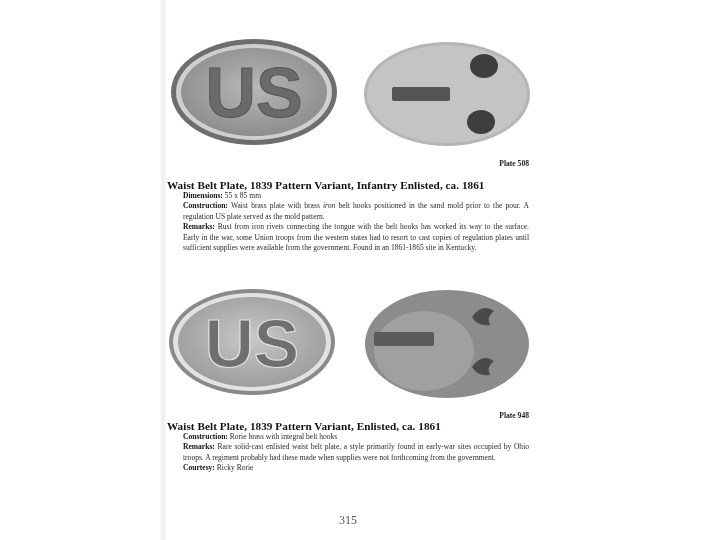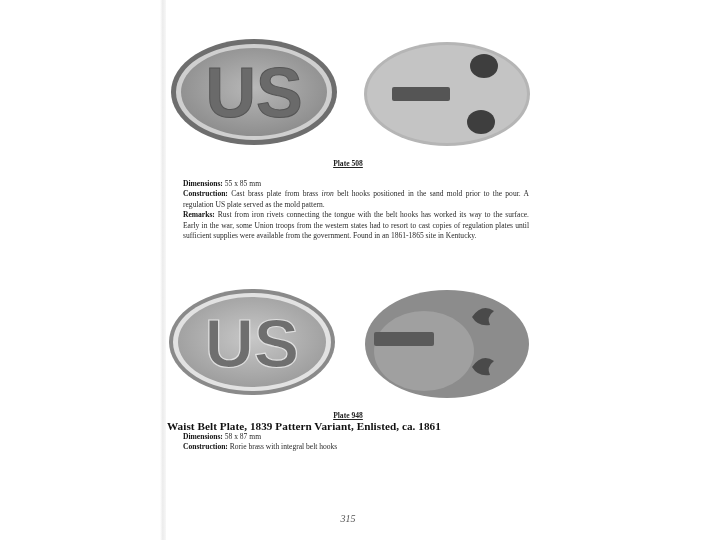--- a/index.html
+++ b/index.html
@@ -13,36 +13,36 @@
   .page-edge {
     position:absolute; left:160px; top:0; width:6px; height:540px;
     background:linear-gradient(to right, #ffffff 0%, #ececec 45%, #f7f7f7 100%);
   }
   .plate-img {
     position:absolute;
   }
   .plate-img svg { display:block; width:100%; height:100%; }
   .caption {
     position:absolute; left:167px; width:362px;
-    text-align:center; font-weight:bold; font-size:7.6px; color:#222;text-decoration:underline;
+    text-align:right; font-weight:bold; font-size:7.6px; color:#222;
   }
   .entry {
     position:absolute; left:167px; width:362px;
   }
   .entry h2 {
     margin:0; font-size:11.2px; line-height:12px; font-weight:bold; color:#111;
     letter-spacing:0.05px;
   }
   .entry p {
     margin:0; font-size:7.55px; line-height:10.4px; text-align:justify; color:#2a2a2a;padding-left:16px;
   }
   .entry p b { color:#111; }
   .page-number {
     position:absolute; left:167px; width:362px; top:513px;
-    text-align:center; font-style:italic; font-size:10px; color:#555;
+    text-align:center; font-size:12px; color:#555;
   }
 </style>
 </head>
 <body>
 
 <div class="page-edge"></div>
 
 <div class="plate-img" style="left:169px;top:37px;width:170px;height:110px;">
   <svg viewBox="0 0 170 110">
     <defs>
@@ -63,22 +63,23 @@
     <ellipse cx="85" cy="54" rx="80" ry="49" fill="#c4c4c4"></ellipse>
     <rect x="30" y="47" width="58" height="14" rx="2" fill="#555"></rect>
     <ellipse cx="122" cy="26" rx="14" ry="12" fill="#3e3e3e"></ellipse>
     <ellipse cx="119" cy="82" rx="14" ry="12" fill="#3e3e3e"></ellipse>
   </svg>
 </div>
 
 <div class="caption" style="top:159px;">Plate 508</div>
 
 <div class="entry" style="top:179px;">
+  <h2>Waist Belt Plate, 1839 Pattern Variant, Infantry Enlisted, ca. 1861</h2>
   <p><b>Dimensions:</b> <span>55 x 85 mm</span></p>
-  <p><b>Construction:</b> <span>Cast brass plate from brass </span><i>iron</i><span> belt hooks positioned in the sand mold prior to the pour. A regulation US plate served as the mold pattern.</span></p>
+  <p><b>Construction:</b> <span>Waist brass plate with brass </span><i>iron</i><span> belt hooks positioned in the sand mold prior to the pour. A regulation US plate served as the mold pattern.</span></p>
   <p><b>Remarks:</b> <span>Rust from iron rivets connecting the tongue with the belt hooks has worked its way to the surface. Early in the war, some Union troops from the western states had to resort to cast copies of regulation plates until sufficient supplies were available from the government. Found in an 1861-1865 site in Kentucky.</span></p>
 </div>
 
 <div class="plate-img" style="left:167px;top:287px;width:170px;height:110px;">
   <svg viewBox="0 0 170 110">
     <defs>
       <radialGradient id="g2" cx="50%" cy="45%" r="60%">
         <stop offset="0%" stop-color="#c8c8c8"></stop>
         <stop offset="100%" stop-color="#9a9a9a"></stop>
       </radialGradient>
@@ -96,17 +97,18 @@
     <rect x="10" y="43" width="60" height="14" rx="2" fill="#5a5a5a"></rect>
     <path d="M108 28 q10 -14 22 -6 q-8 6 -4 14 q-12 2 -18 -8z" fill="#4a4a4a"></path>
     <path d="M108 78 q10 -14 22 -6 q-8 6 -4 14 q-12 2 -18 -8z" fill="#4a4a4a"></path>
   </svg>
 </div>
 
 <div class="caption" style="top:411px;">Plate 948</div>
 
 <div class="entry" style="top:420px;">
   <h2>Waist Belt Plate, 1839 Pattern Variant, Enlisted, ca. 1861</h2>
-  <p><b>Dimensions:</b> <span>58 x 87 mm</span></p>
   <p><b>Construction:</b> <span>Rorie brass with integral belt hooks</span></p>
+  <p><b>Remarks:</b> <span>Rare solid-cast enlisted waist belt plate, a style primarily found in early-war sites occupied by Ohio troops. A regiment probably had these made when supplies were not forthcoming from the government.</span></p>
+  <p><b>Courtesy:</b> <span>Ricky Rorie</span></p>
 </div>
 
 <div class="page-number">315</div>
 
 </body></html>

